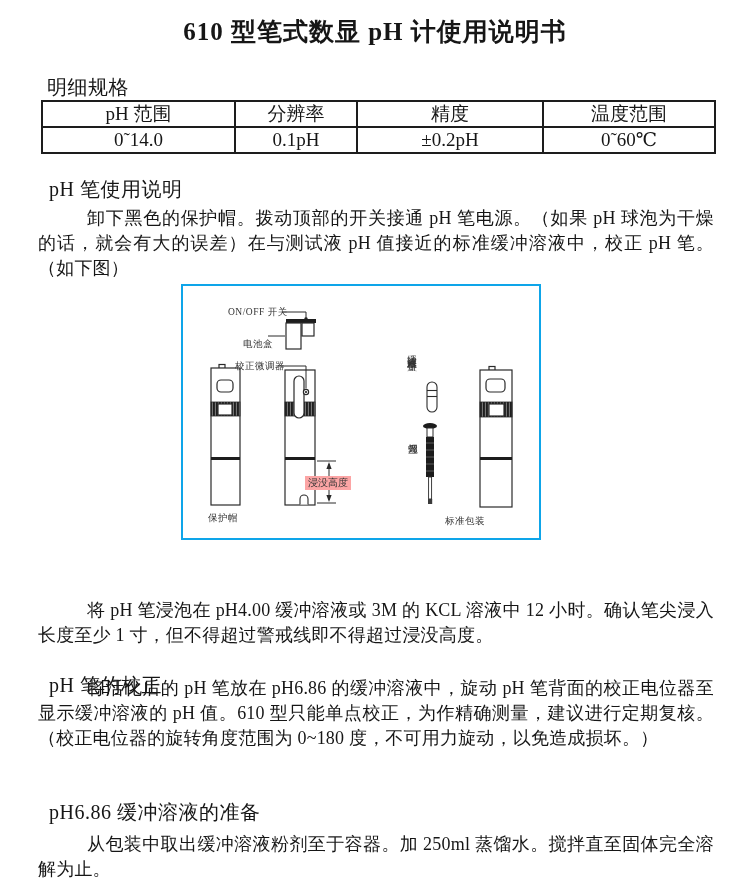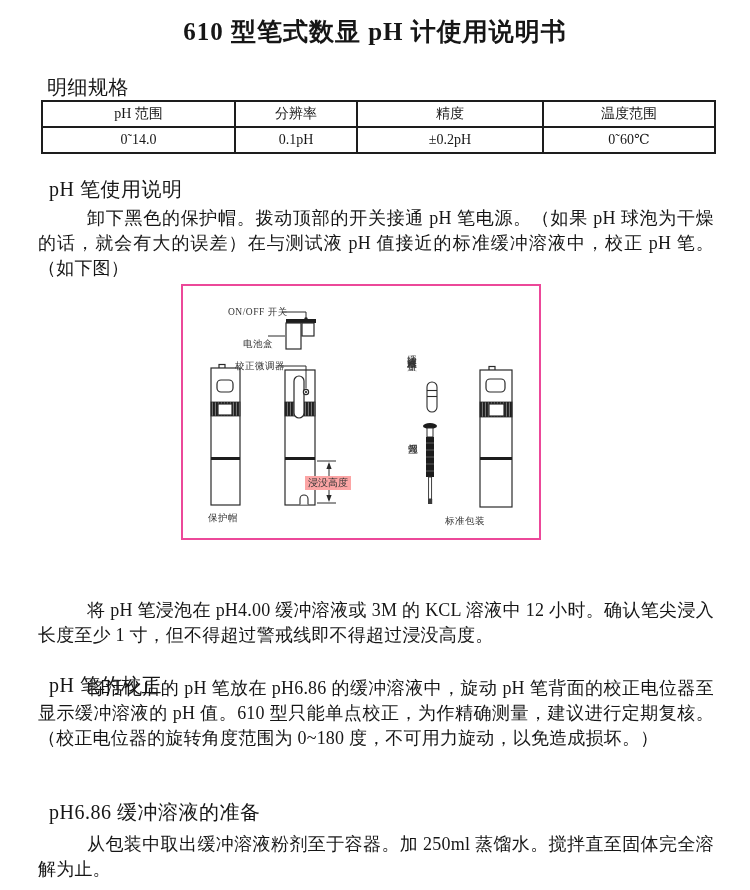--- a/index.html
+++ b/index.html
@@ -8,40 +8,40 @@
     font-family:"Liberation Serif","DejaVu Serif",serif;color:#161616;
   }
   .doc-title{
     position:absolute;top:15px;left:0;width:750px;text-align:center;
     font-size:25px;font-weight:bold;letter-spacing:1px;
   }
   .h2{position:absolute;left:49px;font-size:20px;font-weight:normal;letter-spacing:.5px;}
   .spec-heading{top:74px;left:47px;}
   .spec-table{
     position:absolute;top:100px;left:41px;width:673px;border-collapse:collapse;
-    font-size:14px;table-layout:fixed;
+    font-size:19px;table-layout:fixed;
   }
   .spec-table td{
     border:2px solid #1d1d1d;text-align:center;height:24px;line-height:24px;padding:0;
   }
   .usage-heading{top:176px;}
   .body-text{
     position:absolute;left:38px;width:676px;font-size:18px;line-height:25px;
     text-align:justify;text-indent:49px;letter-spacing:.2px;
   }
   .usage-body{top:206px;}
   .act-heading{top:566px;}
   .act-body{top:598px;}
   .cal-heading{top:672px;}
   .cal-body{top:676px;}
   .prep-heading{top:799px;}
   .prep-body{top:832px;}
   .figure{
     position:absolute;top:284px;left:181px;width:356px;height:252px;
-    border:2px solid #ec4899;background:#fff;
+    border:2px solid #0ea5e9;background:#fff;
   }
   .figure svg{position:absolute;left:0;top:0;}
   .fig-label{
     position:absolute;font-size:9.5px;color:#333;white-space:nowrap;letter-spacing:.5px;
   }
   .fig-label.v{
     writing-mode:vertical-rl;text-orientation:upright;letter-spacing:1px;
   }
   .dim-label{
     position:absolute;left:122px;top:190px;width:46px;text-align:center;

